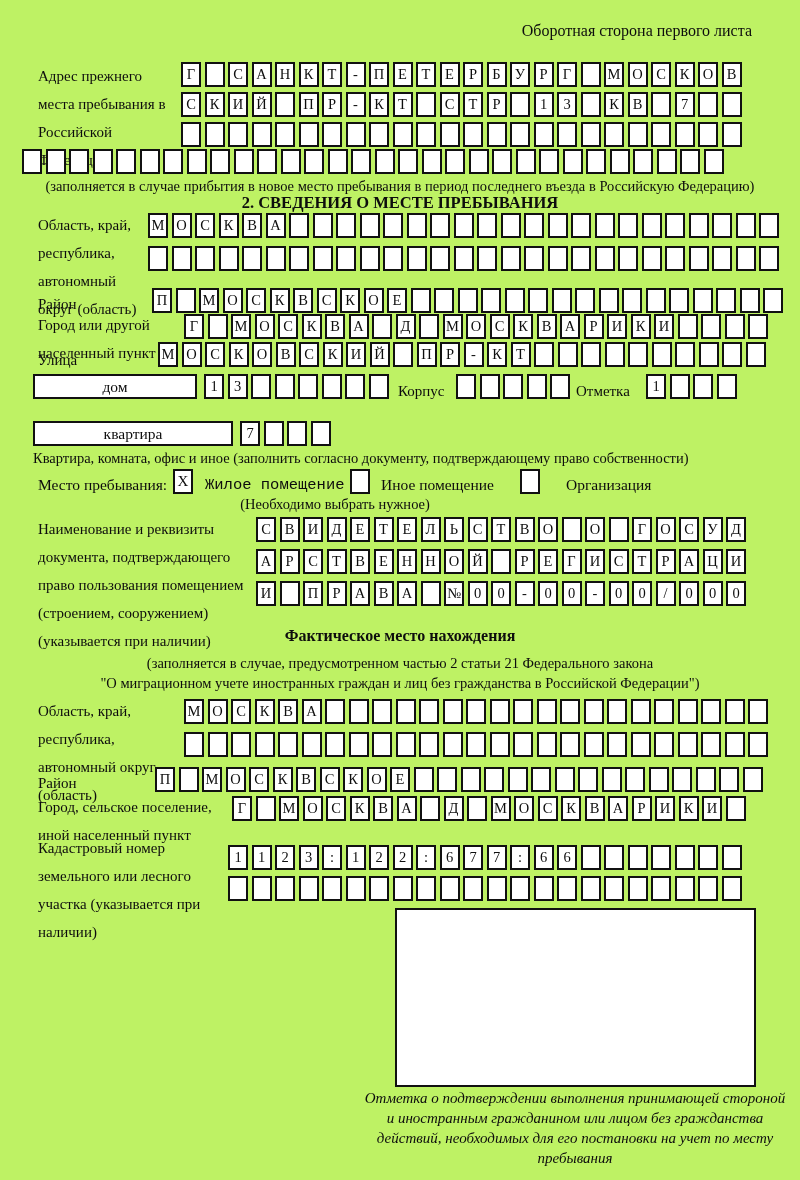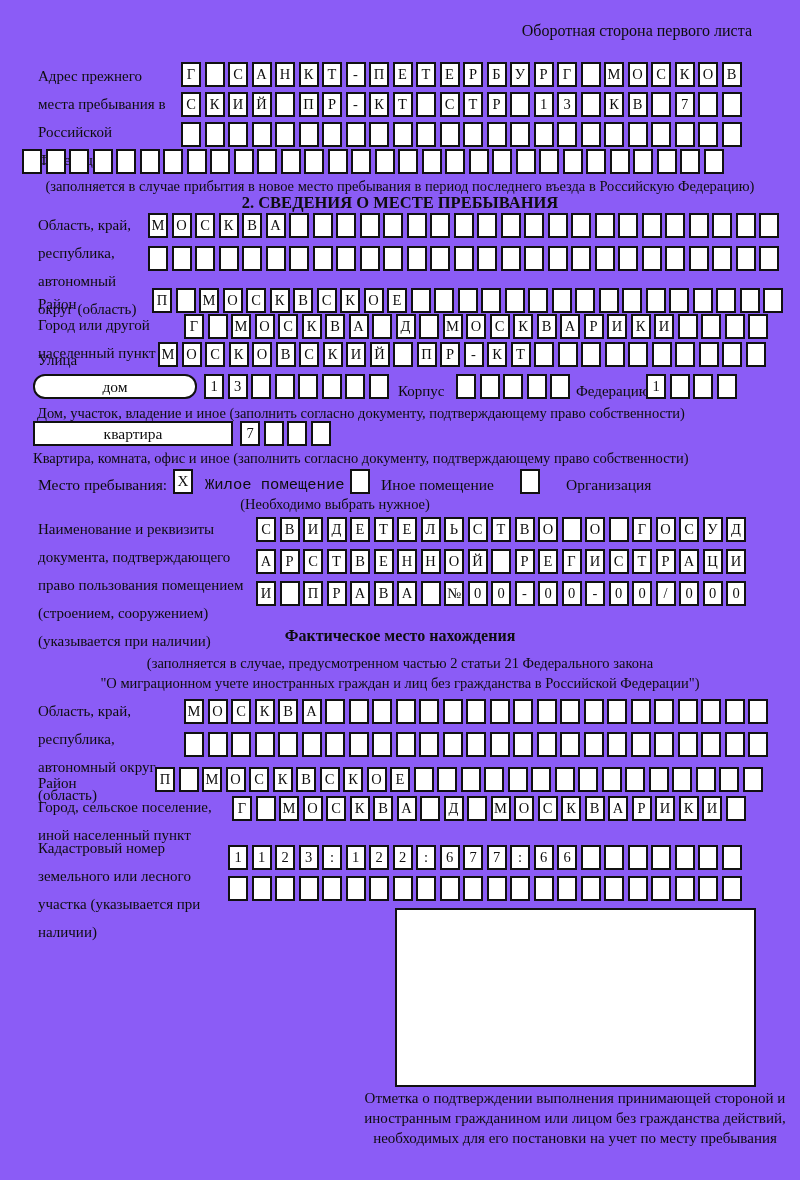--- a/index.html
+++ b/index.html
@@ -1,17 +1,17 @@
 <!DOCTYPE html>
 <html><head>
 <meta charset="utf-8">
 <style>
   html,body{margin:0;padding:0;background:#ffffff;}
   #page{
-    position:relative;width:800px;height:1180px;background:#8b5cf6;
+    position:relative;width:800px;height:1180px;background:#bef264;
     font-family:"Liberation Serif","DejaVu Serif",serif;color:#0d0d0d;overflow:hidden;
   }
   .abs{position:absolute;}
   .label{position:absolute;font-size:15px;line-height:28px;color:#0d0d0d;}
   .caption{position:absolute;font-size:14.5px;line-height:19px;color:#0d0d0d;}
   .title{position:absolute;left:0;width:100%;text-align:center;font-weight:bold;font-size:16.5px;color:#0d0d0d;}
   .cells{position:absolute;display:flex;white-space:nowrap;}
   .cell{
     flex:none;width:16px;height:21px;border:2px solid #111;margin-right:3.5px;
     display:inline-flex;align-items:center;justify-content:center;
@@ -293,47 +293,46 @@
       <span class="cell"></span>
       <span class="cell"></span>
       <span class="cell"></span>
       <span class="cell"></span>
       <span class="cell"></span>
       <span class="cell"></span>
       <span class="cell"></span>
       <span class="cell"></span>
     </div>
 
-  <div class="widebox" style="left:33px;top:374px;width:164px;border-radius:12px;">дом</div>
+  <div class="widebox" style="left:33px;top:374px;width:164px;">дом</div>
   <div class="cells" style="left:204px;top:374px;">
       <span class="cell">1</span>
       <span class="cell">3</span>
       <span class="cell"></span>
       <span class="cell"></span>
       <span class="cell"></span>
       <span class="cell"></span>
       <span class="cell"></span>
       <span class="cell"></span>
     </div>
   <div class="label" style="left:398px;top:377px;">Корпус</div>
   <div class="cells" style="left:456px;top:374px;">
       <span class="cell"></span>
       <span class="cell"></span>
       <span class="cell"></span>
       <span class="cell"></span>
       <span class="cell"></span>
     </div>
-  <div class="label" style="left:576px;top:377px;">Федерацию</div>
+  <div class="label" style="left:576px;top:377px;">Отметка</div>
   <div class="cells" style="left:646px;top:374px;">
       <span class="cell">1</span>
       <span class="cell"></span>
       <span class="cell"></span>
       <span class="cell"></span>
     </div>
-  <div class="caption" style="left:37px;top:404px;">Дом, участок, владение и иное (заполнить согласно документу, подтверждающему право собственности)</div>
 
   <div class="widebox" style="left:33px;top:421px;width:200px;">квартира</div>
   <div class="cells" style="left:240px;top:421px;">
       <span class="cell">7</span>
       <span class="cell"></span>
       <span class="cell"></span>
       <span class="cell"></span>
     </div>
   <div class="caption" style="left:33px;top:449px;text-align:center;">Квартира, комната, офис и иное (заполнить согласно документу, подтверждающему право собственности)</div>
 
@@ -577,15 +576,15 @@
       <span class="cell"></span>
       <span class="cell"></span>
       <span class="cell"></span>
       <span class="cell"></span>
       <span class="cell"></span>
       <span class="cell"></span>
       <span class="cell"></span>
     </div>
 
   <div class="stamp" style="left:395px;top:908px;width:357px;height:175px;"></div>
-  <div class="caption center" style="left:360px;top:1088px;width:430px;font-size:15px;line-height:20px;">Отметка о подтверждении выполнения принимающей стороной и иностранным гражданином или лицом без гражданства действий, необходимых для его постановки на учет по месту пребывания</div>
+  <div class="caption center" style="left:360px;top:1088px;width:430px;font-size:15px;line-height:20px;font-style:italic;">Отметка о подтверждении выполнения принимающей стороной и иностранным гражданином или лицом без гражданства действий, необходимых для его постановки на учет по месту пребывания</div>
 
 </div>
 
 </body></html>

